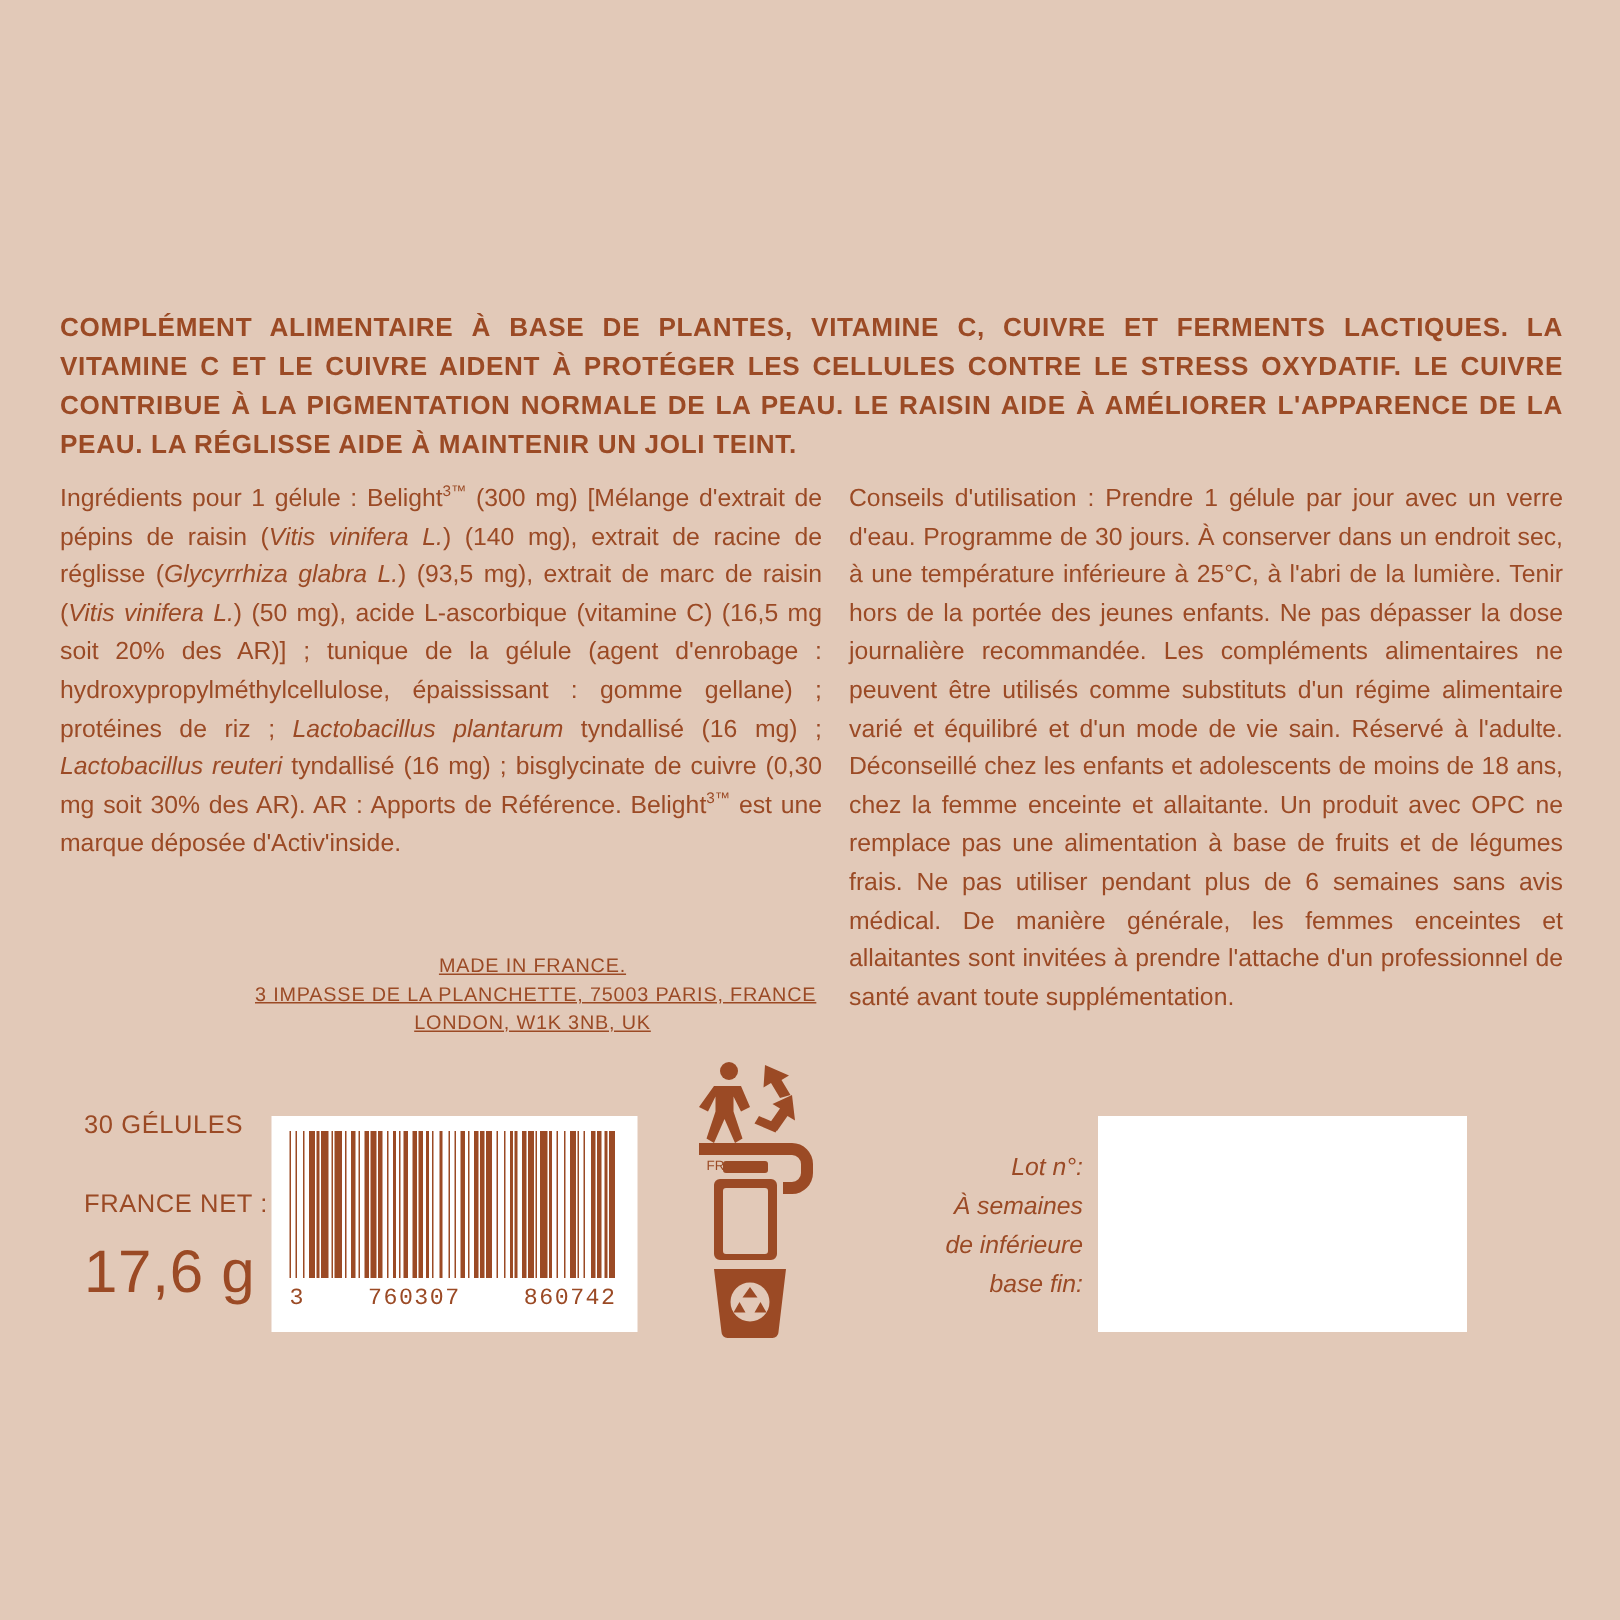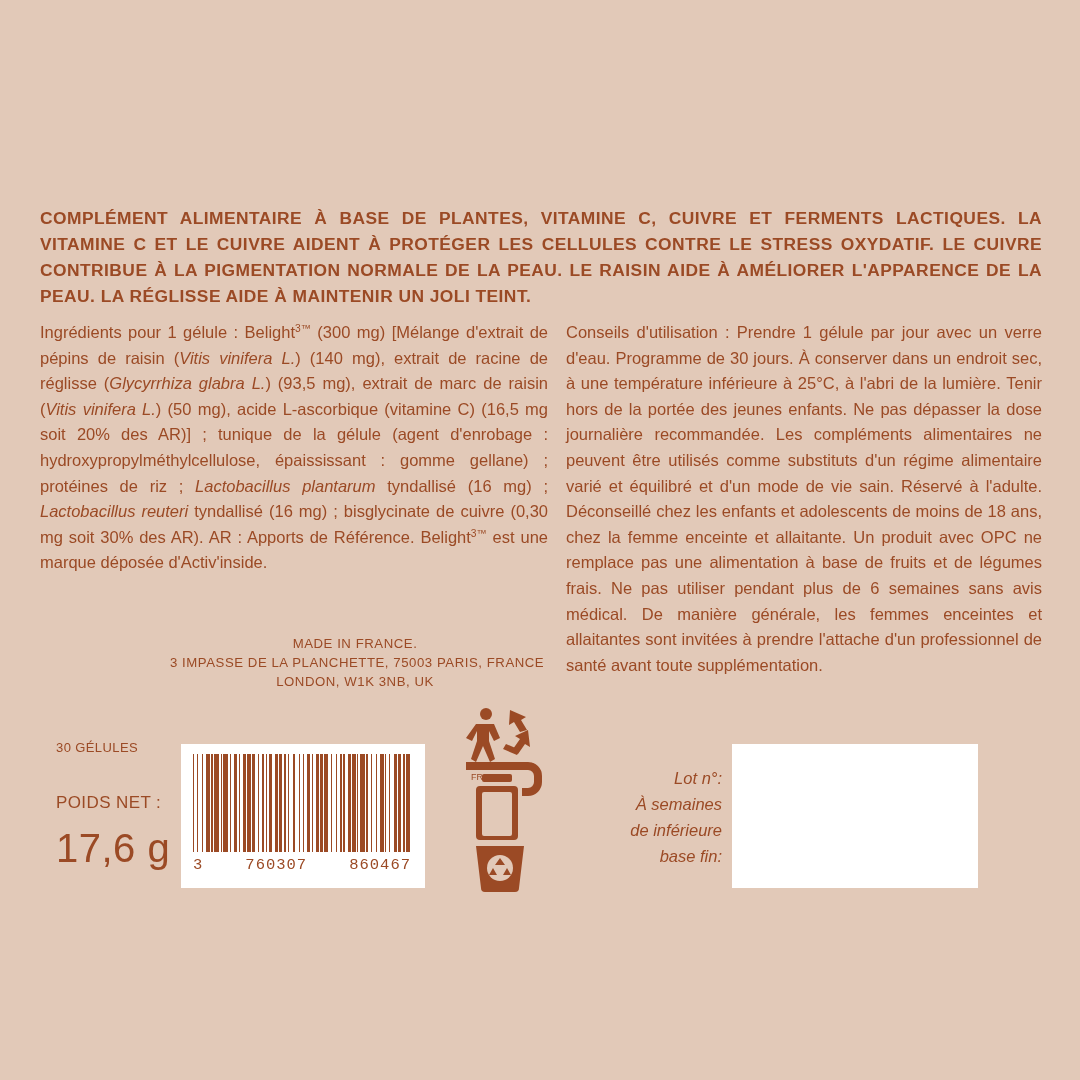--- a/index.html
+++ b/index.html
@@ -56,29 +56,30 @@
     position: absolute;
     left: 170px;
     top: 634px;
     width: 370px;
     text-align: center;
     font-size: 13.2px;
     line-height: 19px;
     letter-spacing: 0.55px;
     text-transform: uppercase;
     color: #9b4a25;
+    text-decoration: underline;
   }
   .address div { white-space: nowrap; }
 
   
   .qty {
     position: absolute;
     left: 56px;
     top: 740px;
-    font-size: 13px;
+    font-size: 17px;
     letter-spacing: 0.4px;
     color: #9b4a25;
   }
   .netwt {
     position: absolute;
     left: 56px;
     top: 793px;
     font-size: 17px;
     letter-spacing: 0.4px;
     color: #9b4a25;
@@ -167,21 +168,21 @@
     <span class="lead">Conseils d'utilisation</span><span> : </span><span>Prendre 1 gélule par jour avec un verre d'eau. Programme de 30 jours. À conserver dans un endroit sec, à une température inférieure à 25°C, à l'abri de la lumière. Tenir hors de la portée des jeunes enfants. Ne pas dépasser la dose journalière recommandée. Les compléments alimentaires ne peuvent être utilisés comme substituts d'un régime alimentaire varié et équilibré et d'un mode de vie sain. Réservé à l'adulte. Déconseillé chez les enfants et adolescents de moins de 18 ans, chez la femme enceinte et allaitante. Un produit avec OPC ne remplace pas une alimentation à base de fruits et de légumes frais. Ne pas utiliser pendant plus de 6 semaines sans avis médical. De manière générale, les femmes enceintes et allaitantes sont invitées à prendre l'attache d'un professionnel de santé avant toute supplémentation.</span>
   </div>
 
   <div class="address">
     <div>MADE IN FRANCE.</div>
     <div>3 IMPASSE DE LA PLANCHETTE, 75003 PARIS, FRANCE</div>
     <div>LONDON, W1K 3NB, UK</div>
   </div>
 
   <div class="qty">30 GÉLULES</div>
-  <div class="netwt">POIDS NET :</div>
+  <div class="netwt">FRANCE NET :</div>
   <div class="netwt-value">17,6 g</div>
 
   <div class="barcode">
     <div class="bars" id="bars">
         <span style="width: 1.36px; background: rgb(155, 74, 37);"></span>
         <span style="width: 2.72px; background: transparent;"></span>
         <span style="width: 1.18px; background: rgb(155, 74, 37);"></span>
         <span style="width: 3.55px; background: transparent;"></span>
         <span style="width: 1.36px; background: rgb(155, 74, 37);"></span>
         <span style="width: 2.36px; background: transparent;"></span>
@@ -272,21 +273,21 @@
         <span style="width: 3.55px; background: rgb(155, 74, 37);"></span>
         <span style="width: 1.36px; background: transparent;"></span>
         <span style="width: 2.72px; background: rgb(155, 74, 37);"></span>
         <span style="width: 1.18px; background: transparent;"></span>
         <span style="width: 3.55px; background: rgb(155, 74, 37);"></span>
         <span style="width: 2.72px; background: transparent;"></span>
       </div>
     <div class="barcode-digits">
       <span>3</span>
       <span>760307</span>
-      <span>860467</span>
+      <span>860742</span>
     </div>
   </div>
 
   <div class="picto">
     <svg viewBox="0 0 76 192" width="76" height="192" aria-hidden="true">
       <g fill="#9b4a25">
 
         <circle cx="20" cy="14" r="6"></circle>
         <path d="M10 24 h18 l6 14 -6 3 -5 -10 v10 l6 18 -5 3 -7 -16 -7 16 -5 -3 6 -18 v-10 l-5 10 -6 -3 z"></path>
         <path d="M44 10 l16 7 -5 3 6 10 -7 2 -6 -10 -5 3 z"></path>

